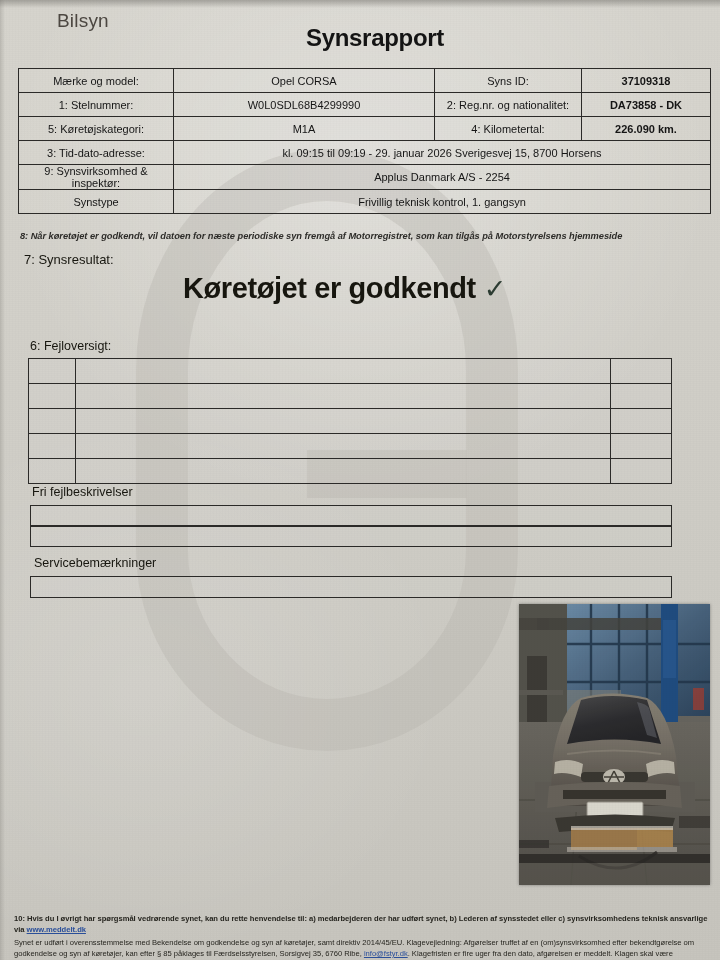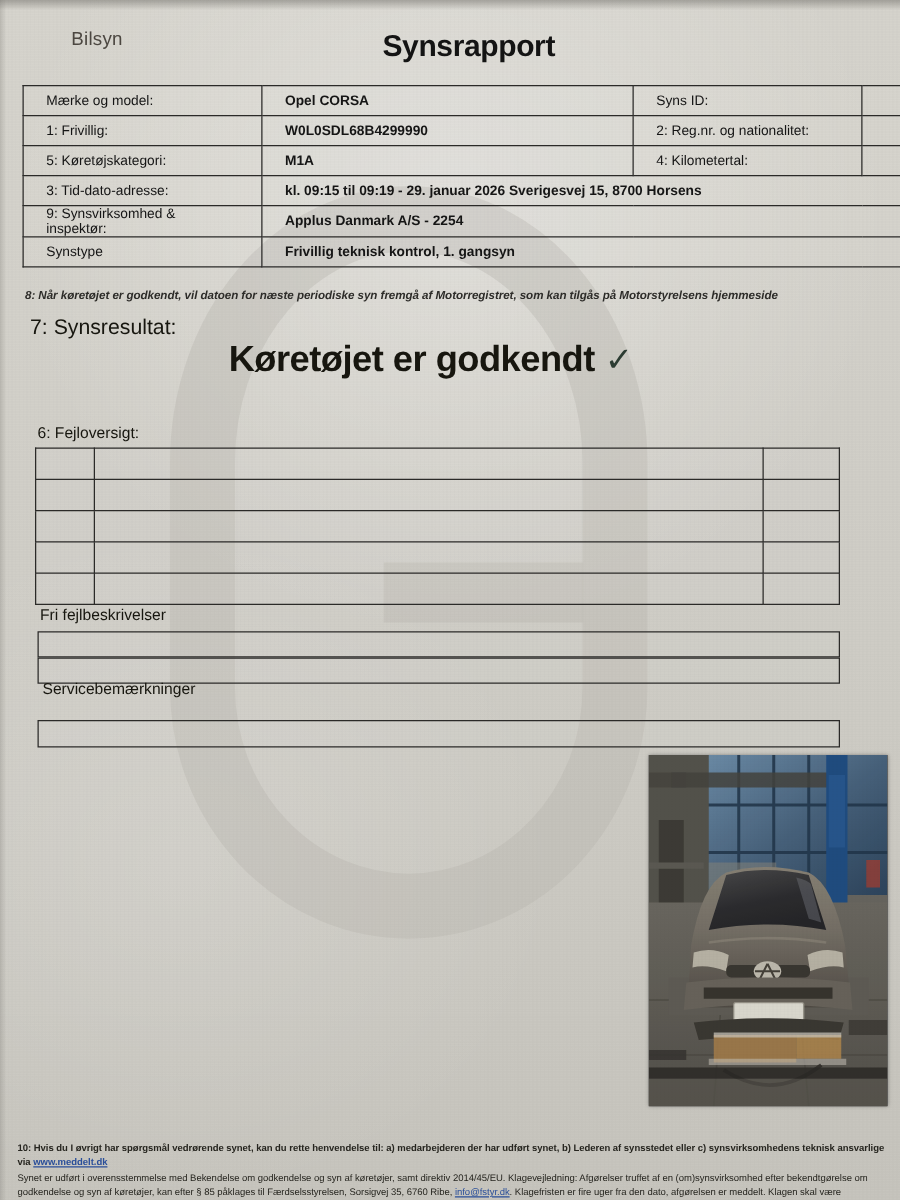--- a/index.html
+++ b/index.html
@@ -80,23 +80,23 @@
   #logo .wordmark .a { color: #e1761f; }
   #logo .plus-badge {
     display: inline-block;
     vertical-align: super;
     font-size: 17px;
     color: #e1761f;
     margin-left: 1px;
     line-height: 1;
   }
   #logo .sub {
-    font-size: 15px;
+    font-size: 19px;
     color: #4c4741;
-    margin-top: 18px;
+    margin-top: 5px;
     letter-spacing: .2px;
   }
   #doc-title {
     position: absolute;
     left: 0; right: 0;
     top: 24px;
     text-align: center;
     font-size: 24px;
     font-weight: 700;
     color: #141414;
@@ -111,26 +111,27 @@
     top: 68px;
     width: 688px;
     border-collapse: collapse;
     table-layout: fixed;
     font-size: 11px;
     color: #151515;
   }
   #info-table td {
     border: 1.1px solid #2b2a28;
     height: 23px;
-    padding: 0 18px;
+    padding: 0 0;
     vertical-align: middle;
     background: rgba(255,255,255,0.055);
+    text-align: center;
   }
   .lbl { font-weight: 400; }
-  .val { font-weight: 700; margin-left: 28px; }
+  .val { font-weight: 400; margin-left: 28px; }
   .val-c { font-weight: 700; text-align: center; }
   td.c1 { width: 154px; }
   td.c2 { width: 260px; }
   td.c3 { width: 146px; }
   td.c4 { width: 128px; }
 
   
   #note8 {
     position: absolute;
     left: 20px;
@@ -140,21 +141,21 @@
     font-weight: 700;
     color: #2d2c29;
     letter-spacing: -0.05px;
   }
 
   
   #res-label {
     position: absolute;
     left: 24px;
     top: 252px;
-    font-size: 17px;
+    font-size: 13px;
     color: #17160f;
   }
   #res-value {
     position: absolute;
     left: 0; right: 0;
     top: 272px;
     text-align: center;
     font-size: 29px;
     font-weight: 700;
     color: #17160f;
@@ -200,21 +201,21 @@
   }
   .free-box {
     position: absolute;
     border: 1.1px solid #2b2a28;
     background: rgba(255,255,255,0.04);
     box-sizing: border-box;
   }
   #fri-label { left: 32px; top: 485px; }
   #fri-box1 { left: 30px; top: 505px; width: 642px; height: 21px; }
   #fri-box2 { left: 30px; top: 526px; width: 642px; height: 21px; }
-  #svc-label { left: 34px; top: 544px; }
+  #svc-label { left: 34px; top: 556px; }
   #svc-box  { left: 30px; top: 576px; width: 642px; height: 22px; }
 
   
   #photo {
     position: absolute;
     left: 519px;
     top: 604px;
     width: 191px;
     height: 281px;
     overflow: hidden;
@@ -271,21 +272,21 @@
 
   <table id="info-table">
     <tbody>
         <tr>
       <td class="c1 lbl">Mærke og model:</td>
       <td class="c2 val">Opel CORSA</td>
       <td class="c3 lbl">Syns ID:</td>
       <td class="c4 val-c">37109318</td>
     </tr>
     <tr>
-      <td class="c1 lbl">1: Frivillig:</td>
+      <td class="c1 lbl">1: Stelnummer:</td>
       <td class="c2 val">W0L0SDL68B4299990</td>
       <td class="c3 lbl">2:  Reg.nr. og nationalitet:</td>
       <td class="c4 val-c">DA73858 - DK</td>
     </tr>
     <tr>
       <td class="c1 lbl">5: Køretøjskategori:</td>
       <td class="c2 val">M1A</td>
       <td class="c3 lbl">4: Kilometertal:</td>
       <td class="c4 val-c">226.090 km.</td>
     </tr>

